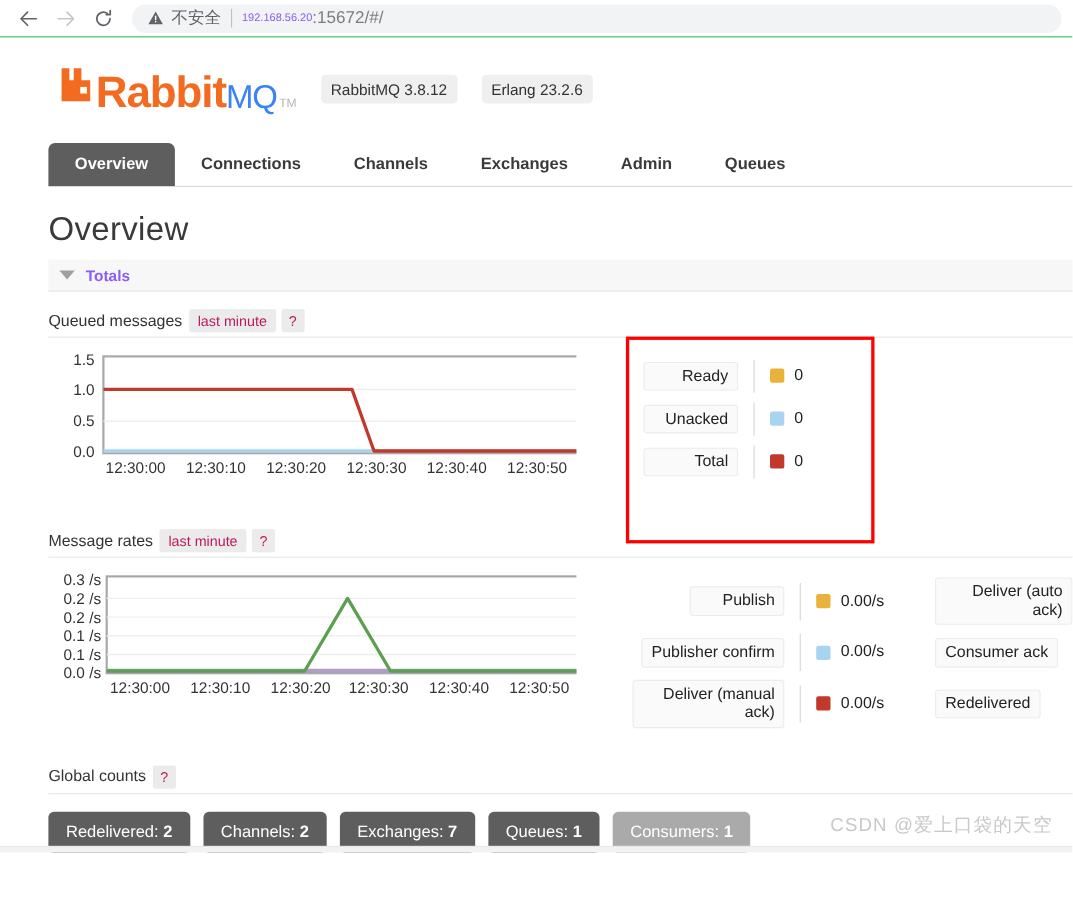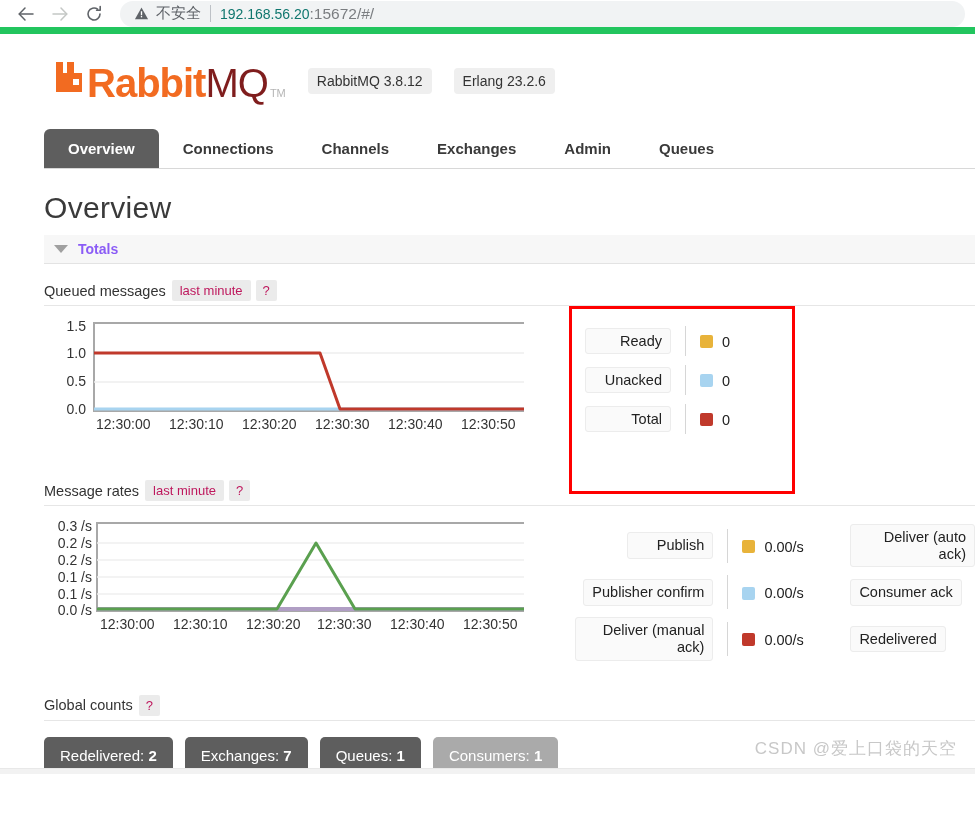--- a/index.html
+++ b/index.html
@@ -10,21 +10,21 @@
     font-family: "Liberation Sans", sans-serif;
     color: #1f1f1f;
     overflow: hidden;
     position: relative;
   }
 
   
   .browser-bar {
     height: 34px;
     background: #ffffff;
-    border-bottom: 7px solid #22c55e;
+    border-bottom: 1px solid #22c55e;
     display: flex;
     align-items: center;
     padding: 0 10px;
     gap: 2px;
   }
   .nav-btn {
     width: 32px; height: 28px;
     display: flex; align-items: center; justify-content: center;
     border-radius: 4px;
     color: #5f6368;
@@ -47,40 +47,40 @@
   }
   .warn-ico { margin-right: 7px; display: flex; align-items: center; }
   .not-secure { color: #5f6368; font-size: 15px; }
   .omni-sep {
     display: inline-block;
     width: 1px; height: 17px;
     background: #bdc1c6;
     margin: 0 9px;
     vertical-align: middle;
   }
-  .url-host { color: #0f766e; font-size: 14px; }
+  .url-host { color: #8b5cf6; font-size: 10px; }
   .url-rest { color: #7a7d80; font-size: 15.5px; }
 
   
   .page { position: relative; padding: 0 0 0 4px; }
 
   .brand-row {
     display: flex;
     align-items: center;
     padding: 26px 0 0 50px;
     gap: 0;
   }
   .logo-wrap { display: flex; align-items: flex-end; }
   .logo-mark { margin-right: 3px; margin-bottom: 5px; }
   .logo-rabbit {
     font-size: 40px; font-weight: bold; color: #f26b21;
     letter-spacing: -1px; line-height: 1;
   }
   .logo-mq {
-    font-size: 40px; color: #7f1d1d; font-weight: 300;
+    font-size: 30px; color: #3b82f6; font-weight: 300;
     letter-spacing: -1px; line-height: 1;
   }
   .logo-tm {
     font-size: 11px; color: #b5b5b5; margin-left: 2px;
     margin-bottom: 4px; letter-spacing: 0;
   }
   .ver-badge {
     background: #efefef;
     color: #333;
     font-size: 14px;
@@ -435,20 +435,21 @@
     </div>
   </div>
 
   <div class="global-counts-wrap" style="margin-top:34px;">
     <div class="chart-head">
       <span class="chart-head-title">Global counts</span>
       <span class="pill q">?</span>
     </div>
     <div class="gc-buttons">
       <div class="gc-btn"><span>Redelivered:</span> <span class="gc-num">2</span></div>
+      <div class="gc-btn"><span>Channels:</span> <span class="gc-num">2</span></div>
       <div class="gc-btn"><span>Exchanges:</span> <span class="gc-num">7</span></div>
       <div class="gc-btn"><span>Queues:</span> <span class="gc-num">1</span></div>
       <div class="gc-btn muted"><span>Consumers:</span> <span class="gc-num">1</span></div>
     </div>
   </div>
 
   <div class="watermark">CSDN @爱上口袋的天空</div>
   <div class="bottom-rule"></div>
 </div>
 

